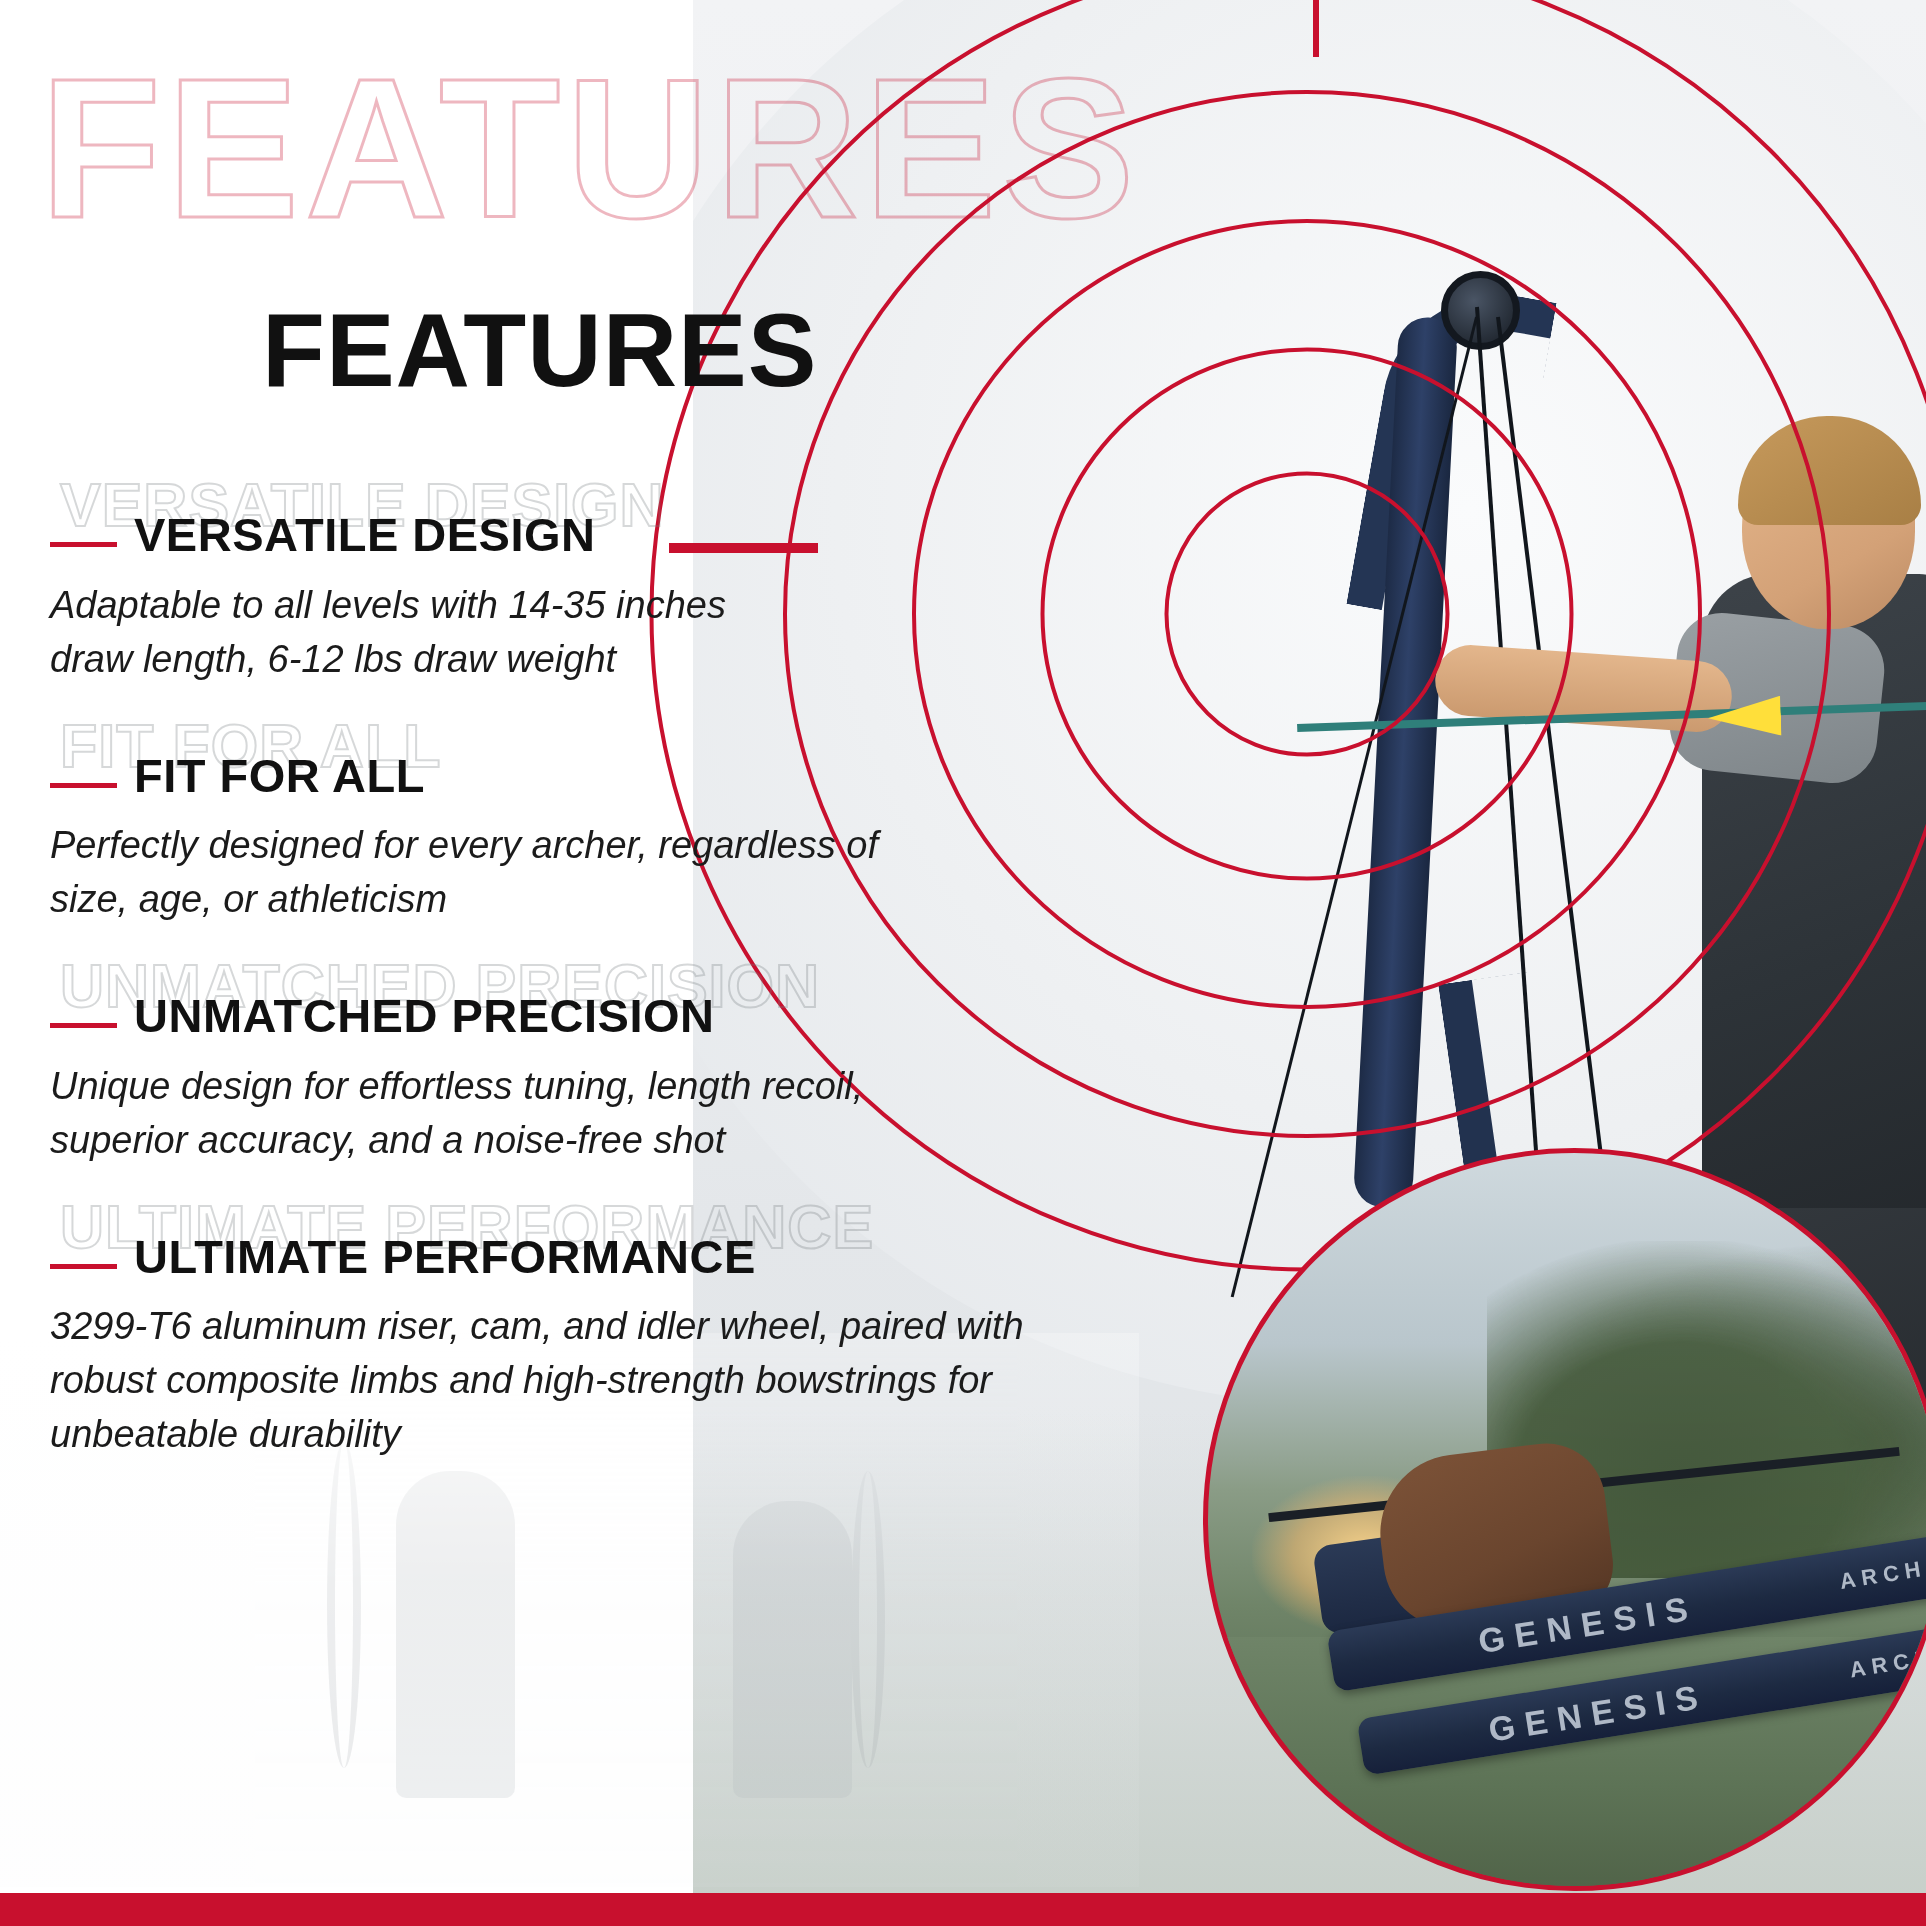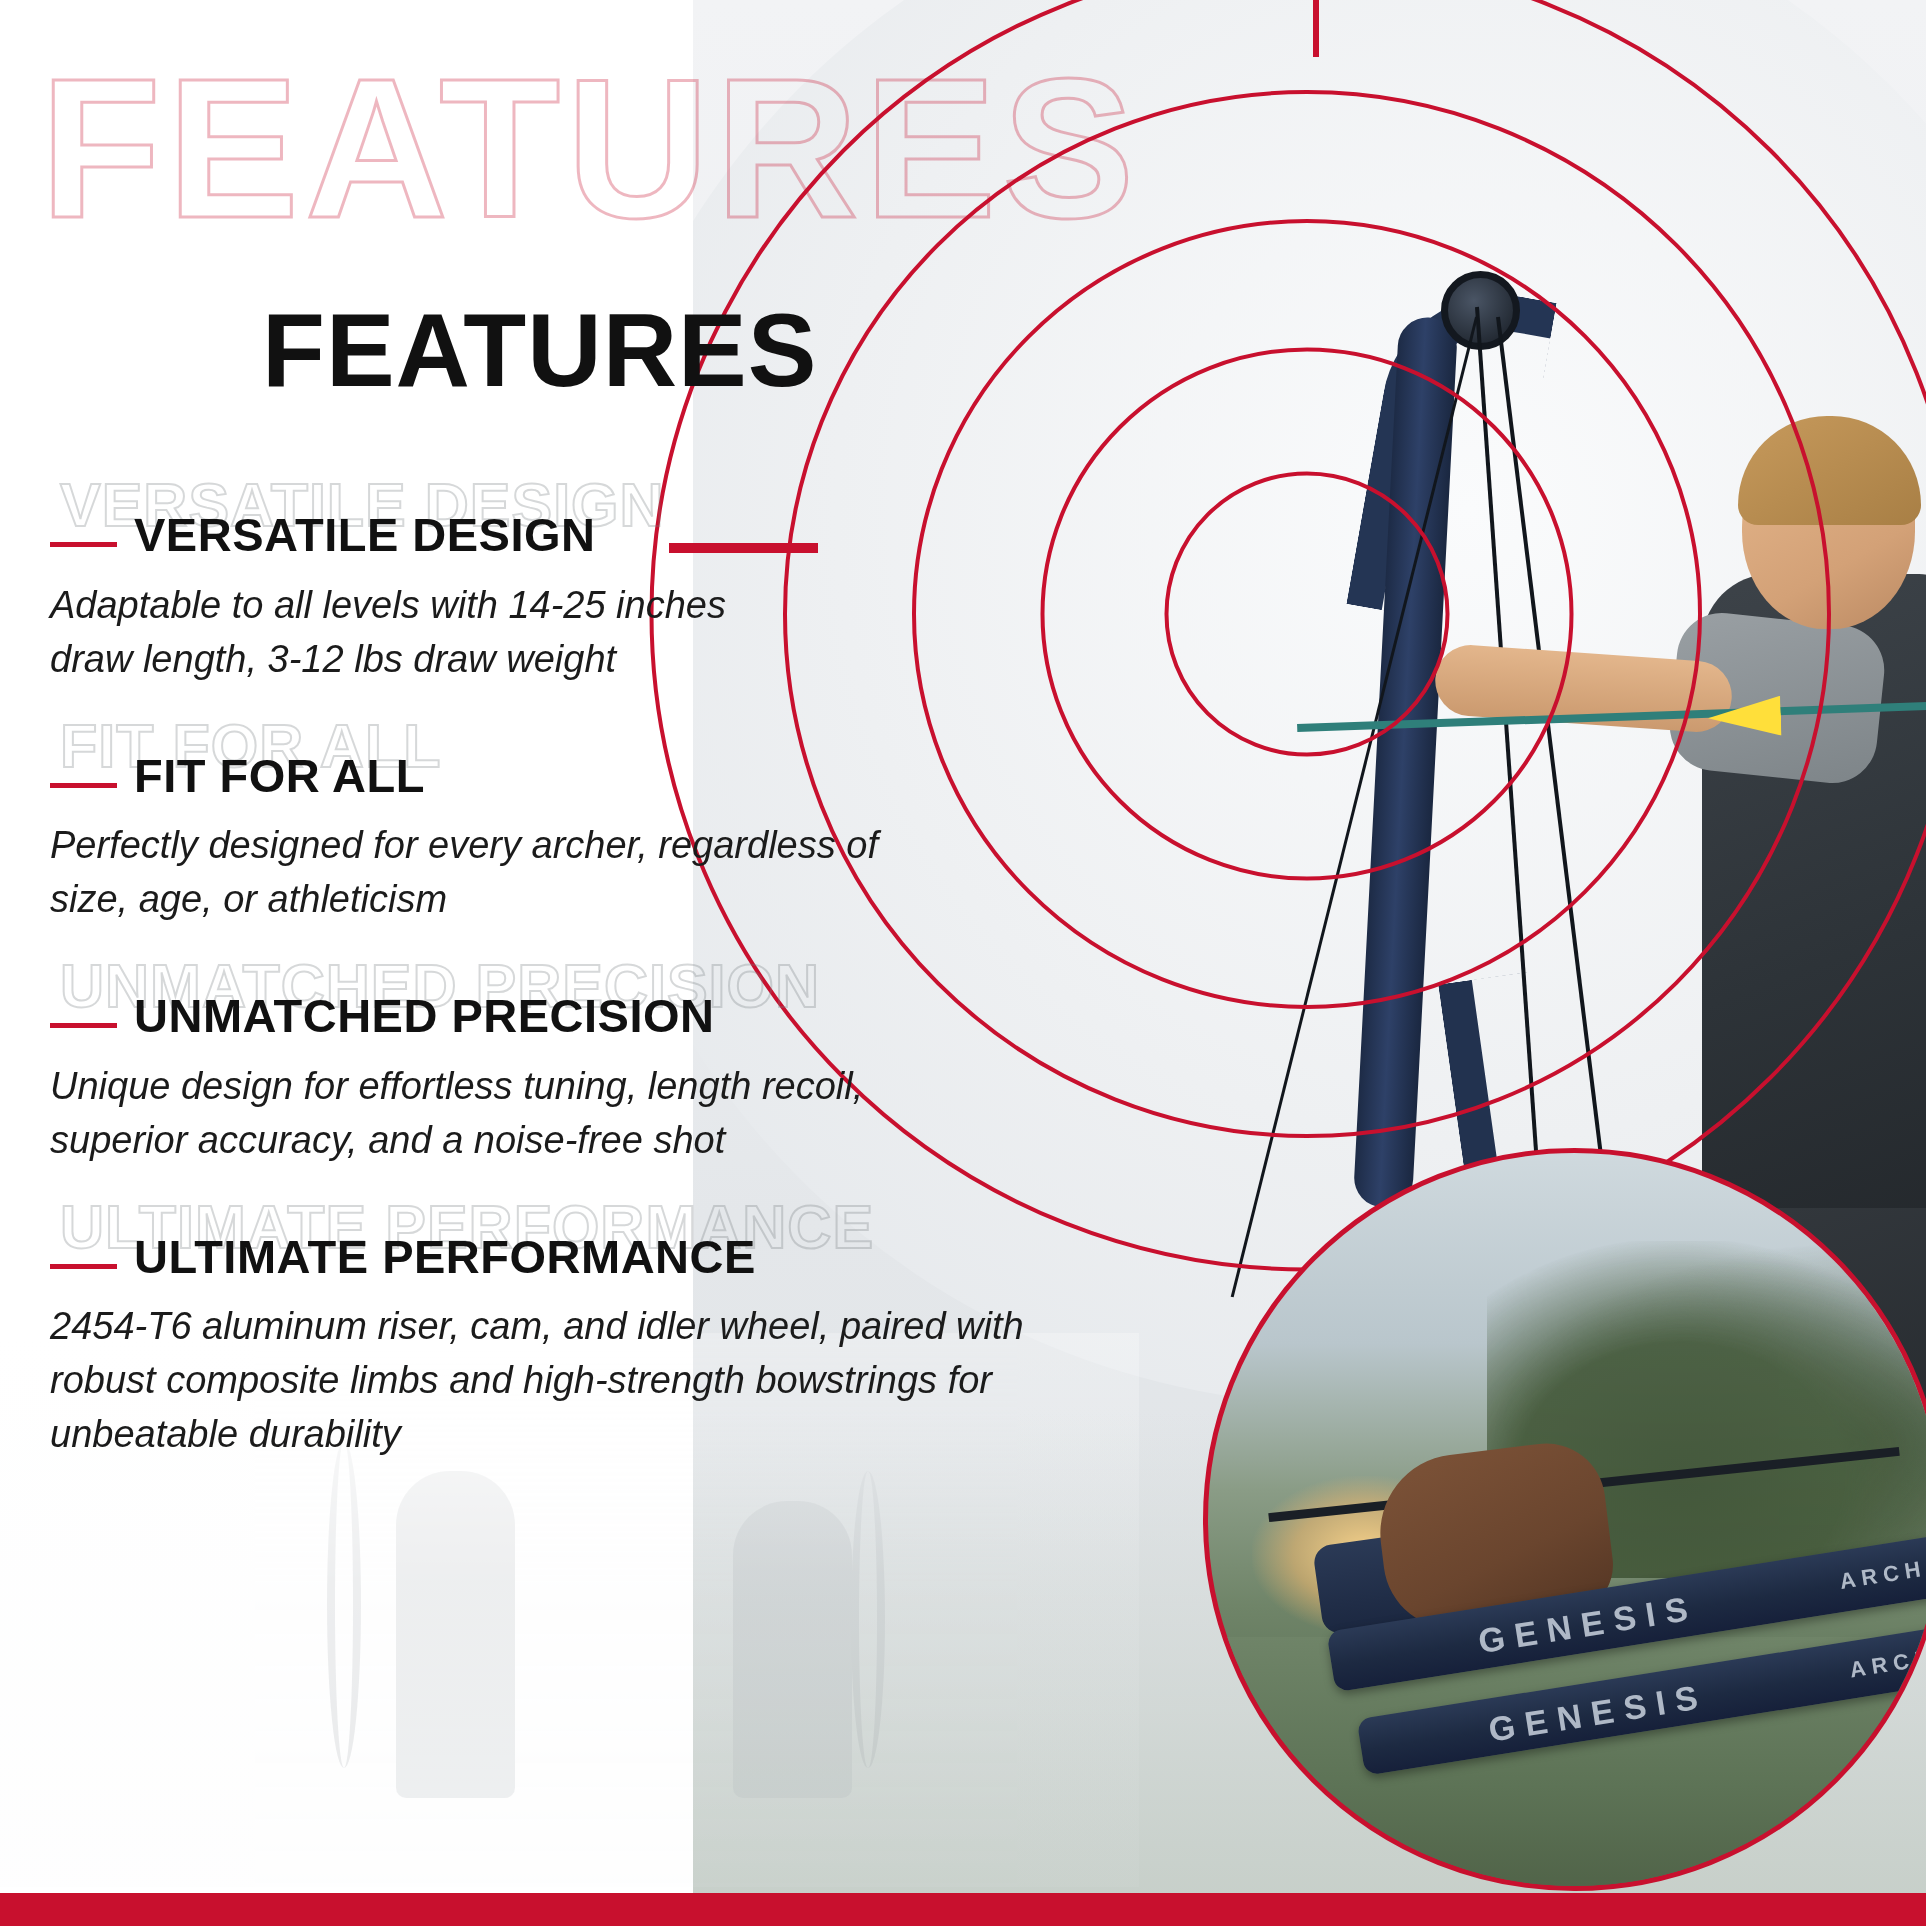--- a/index.html
+++ b/index.html
@@ -479,21 +479,21 @@
   <h1 class="main-title">FEATURES</h1>
 
   <div class="features">
 
     <div class="feature f1">
       <div class="feature-ghost">VERSATILE DESIGN</div>
       <div class="feature-head-wrap">
         <span class="feature-rule"></span>
         <h2 class="feature-title">VERSATILE DESIGN</h2>
       </div>
-      <p class="feature-body">Adaptable to all levels with 14-25 inches draw length, 3-12 lbs draw weight</p>
+      <p class="feature-body">Adaptable to all levels with 14-35 inches draw length, 6-12 lbs draw weight</p>
     </div>
 
     <div class="feature f2">
       <div class="feature-ghost">FIT FOR ALL</div>
       <div class="feature-head-wrap">
         <span class="feature-rule"></span>
         <h2 class="feature-title">FIT FOR ALL</h2>
       </div>
       <p class="feature-body">Perfectly designed for every archer, regardless of size, age, or athleticism</p>
     </div>
@@ -506,20 +506,20 @@
       </div>
       <p class="feature-body">Unique design for effortless tuning, length recoil, superior accuracy, and a noise-free shot</p>
     </div>
 
     <div class="feature f4">
       <div class="feature-ghost">ULTIMATE PERFORMANCE</div>
       <div class="feature-head-wrap">
         <span class="feature-rule"></span>
         <h2 class="feature-title">ULTIMATE PERFORMANCE</h2>
       </div>
-      <p class="feature-body">2454-T6 aluminum riser, cam, and idler wheel, paired with robust composite limbs and high-strength bowstrings for unbeatable durability</p>
+      <p class="feature-body">3299-T6 aluminum riser, cam, and idler wheel, paired with robust composite limbs and high-strength bowstrings for unbeatable durability</p>
     </div>
 
   </div>
 
   <div class="bottom-bar"></div>
 </div>
 
 
 </body></html>

